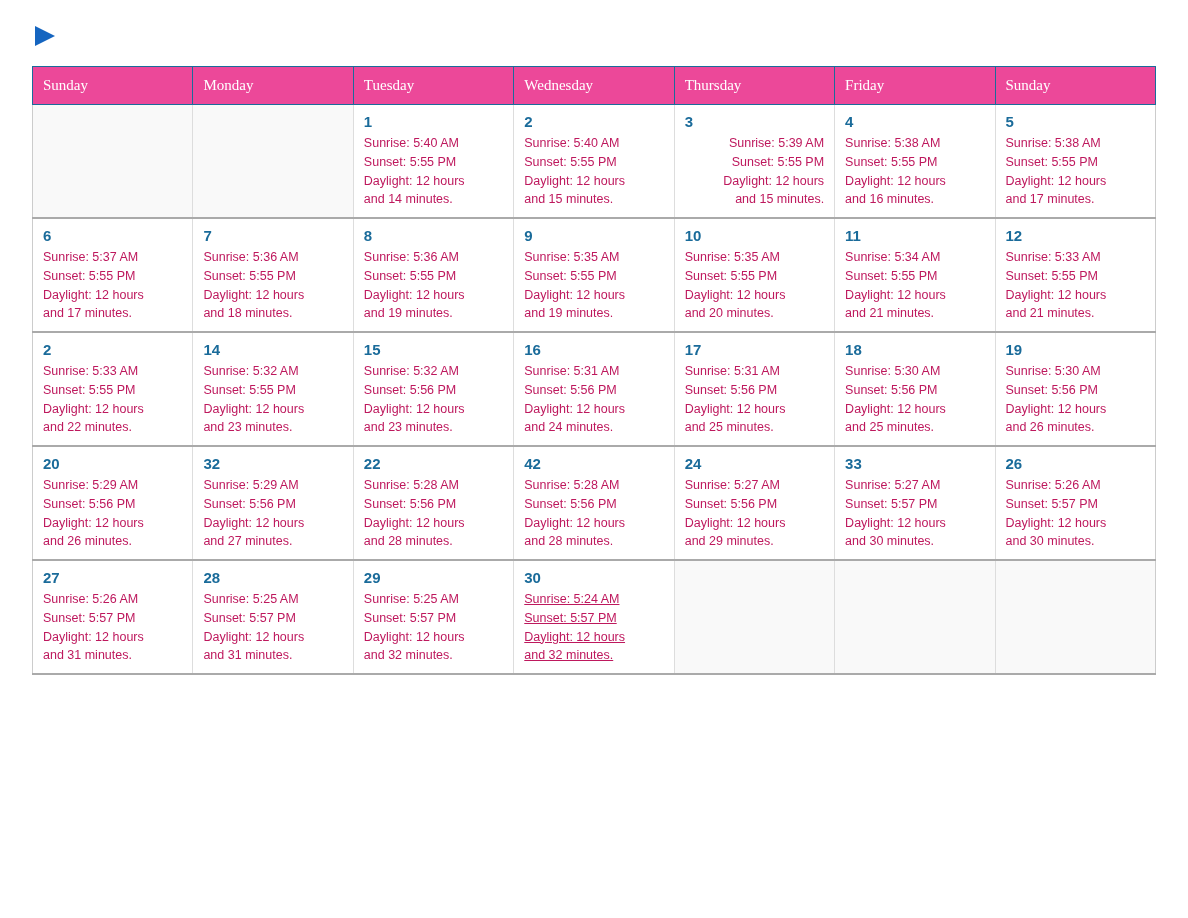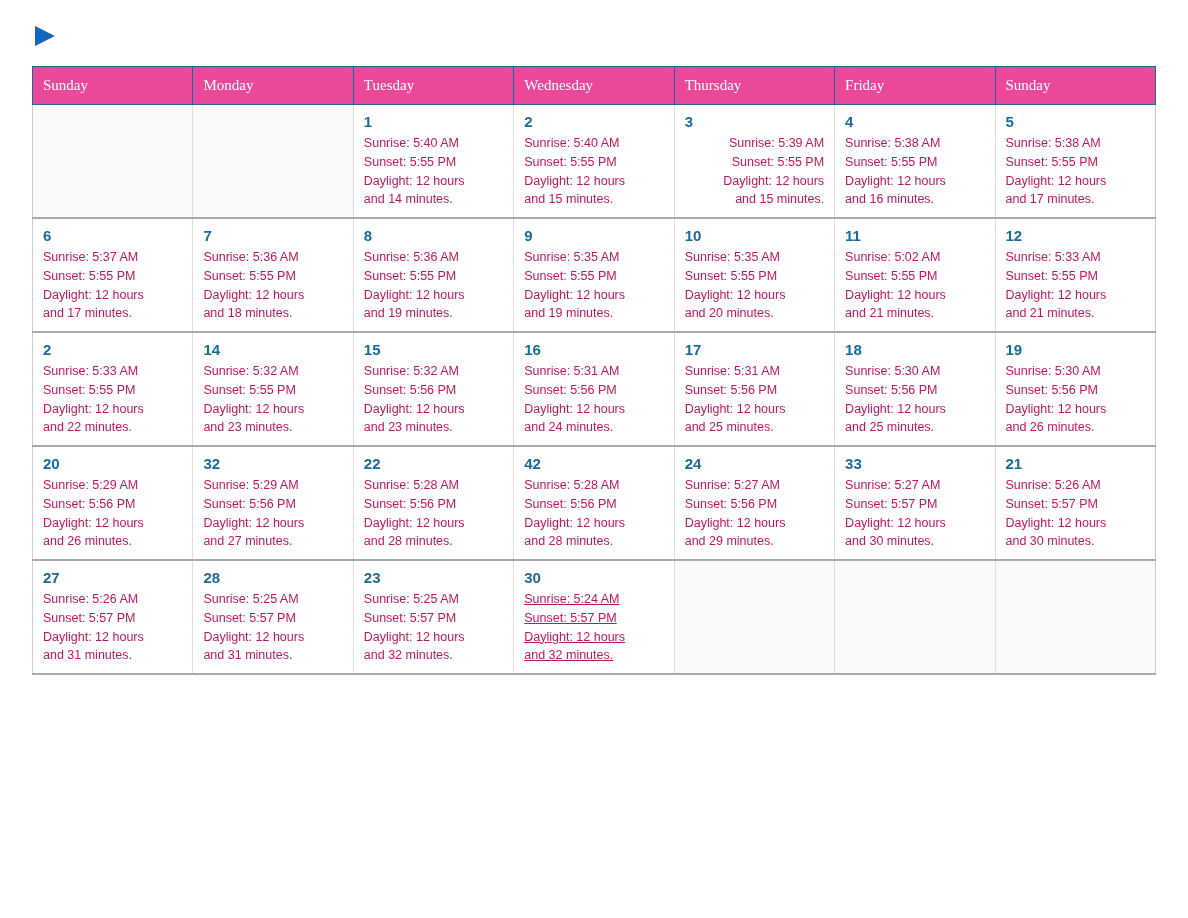--- a/index.html
+++ b/index.html
@@ -212,21 +212,21 @@
         </td>
         <td>
           <span class="day-num">10</span>
           <div class="day-info" style="white-space: pre-line;">Sunrise: 5:35 AM
 Sunset: 5:55 PM
 Daylight: 12 hours
 and 20 minutes.</div>
         </td>
         <td>
           <span class="day-num">11</span>
-          <div class="day-info" style="white-space: pre-line;">Sunrise: 5:02 AM
+          <div class="day-info" style="white-space: pre-line;">Sunrise: 5:34 AM
 Sunset: 5:55 PM
 Daylight: 12 hours
 and 21 minutes.</div>
         </td>
         <td>
           <span class="day-num">12</span>
           <div class="day-info" style="white-space: pre-line;">Sunrise: 5:33 AM
 Sunset: 5:55 PM
 Daylight: 12 hours
 and 21 minutes.</div>
@@ -320,21 +320,21 @@
 and 29 minutes.</div>
         </td>
         <td>
           <span class="day-num">33</span>
           <div class="day-info" style="white-space: pre-line;">Sunrise: 5:27 AM
 Sunset: 5:57 PM
 Daylight: 12 hours
 and 30 minutes.</div>
         </td>
         <td>
-          <span class="day-num">21</span>
+          <span class="day-num">26</span>
           <div class="day-info" style="white-space: pre-line;">Sunrise: 5:26 AM
 Sunset: 5:57 PM
 Daylight: 12 hours
 and 30 minutes.</div>
         </td>
       </tr>
       <tr>
         <td>
           <span class="day-num">27</span>
           <div class="day-info" style="white-space: pre-line;">Sunrise: 5:26 AM
@@ -343,21 +343,21 @@
 and 31 minutes.</div>
         </td>
         <td>
           <span class="day-num">28</span>
           <div class="day-info" style="white-space: pre-line;">Sunrise: 5:25 AM
 Sunset: 5:57 PM
 Daylight: 12 hours
 and 31 minutes.</div>
         </td>
         <td>
-          <span class="day-num">23</span>
+          <span class="day-num">29</span>
           <div class="day-info" style="white-space: pre-line;">Sunrise: 5:25 AM
 Sunset: 5:57 PM
 Daylight: 12 hours
 and 32 minutes.</div>
         </td>
         <td>
           <span class="day-num">30</span>
           <div class="day-info" style="white-space: pre-line; text-decoration: underline;">Sunrise: 5:24 AM
 Sunset: 5:57 PM
 Daylight: 12 hours

